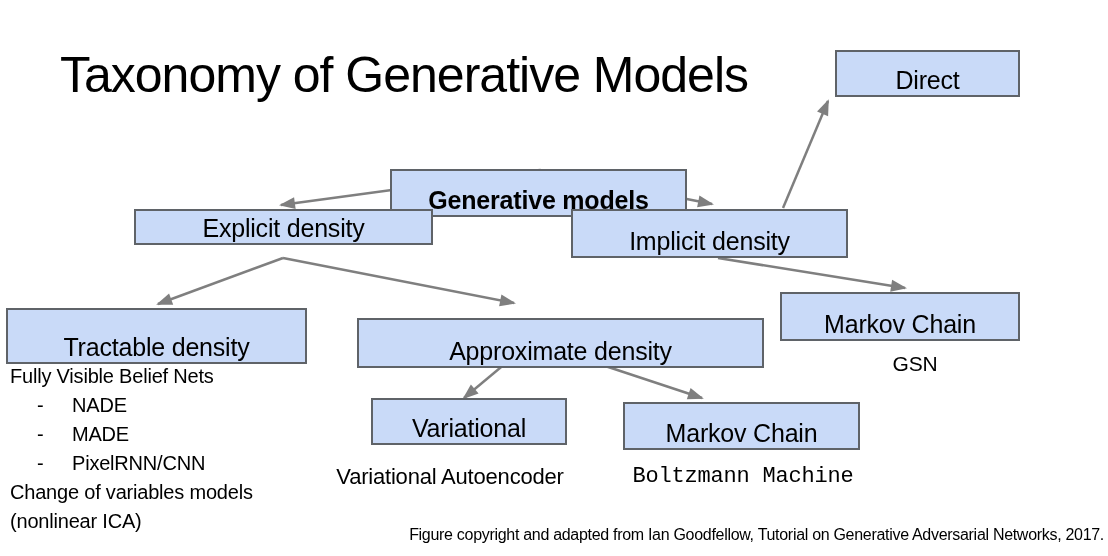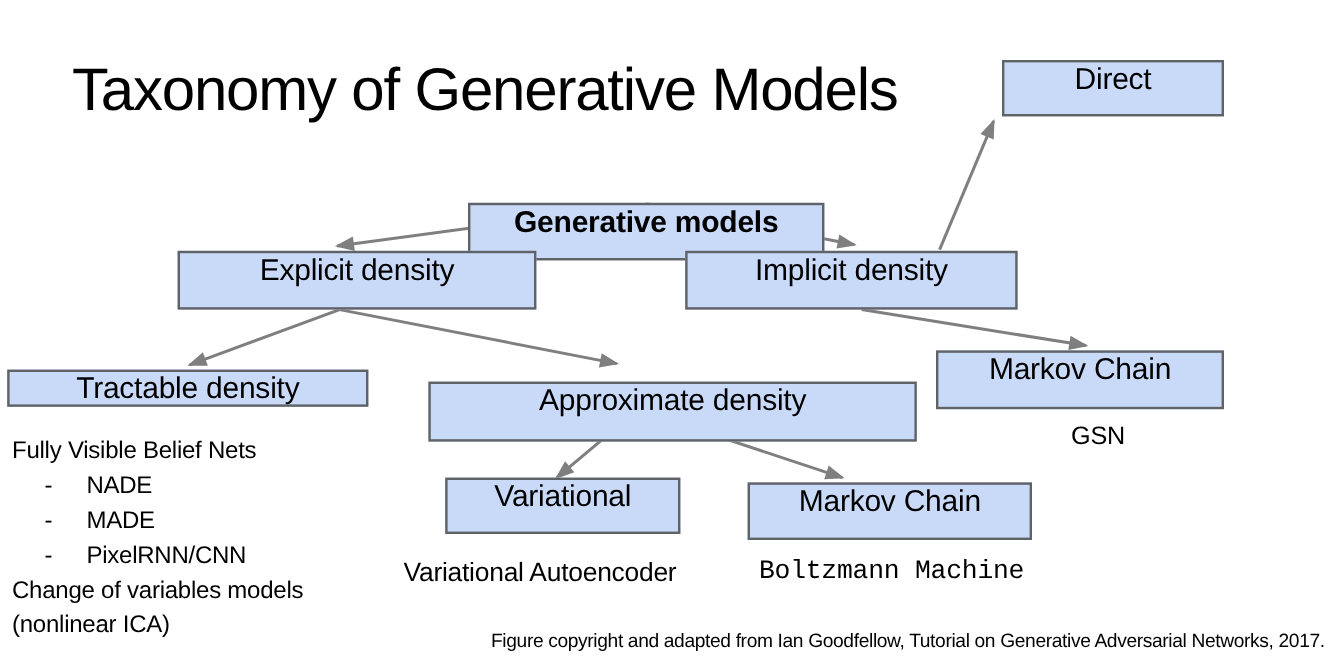--- a/index.html
+++ b/index.html
@@ -26,21 +26,21 @@
     width:1108px;height:556px;
     color:var(--arrow,#7f7f7f);
     pointer-events:none;
   }
   .edges line{stroke:currentColor;stroke-width:2.5px;}
   .node{
     position:absolute;
     box-sizing:border-box;
     background:var(--box-fill,#c9daf8);
     border:2px solid var(--box-border,#5f6368);
-    display:flex;align-items:flex-start;justify-content:center;
+    display:flex;align-items:flex-end;justify-content:center;
     font-size:25px;
     letter-spacing:-0.2px;
     white-space:nowrap;
   }
   .node.bold{font-weight:700;margin-top:47px;}
   .sublabel{
     position:absolute;
     font-size:21px;
     text-align:center;
     letter-spacing:-0.2px;
@@ -90,29 +90,29 @@
   </svg>
 
   <div class="node bold" style="left:390px;top:122px;width:297px;height:48px;">
     <span>Generative models</span>
   </div>
 
   <div class="node" style="left:835px;top:50px;width:185px;height:47px;">
     <span>Direct</span>
   </div>
 
-  <div class="node" style="left:148px;top:209px;width:299px;height:49px;">
+  <div class="node" style="left:134px;top:209px;width:299px;height:36px;">
     <span>Explicit density</span>
   </div>
 
   <div class="node" style="left:571px;top:209px;width:277px;height:49px;">
     <span>Implicit density</span>
   </div>
 
-  <div class="node" style="left:6px;top:308px;width:301px;height:31px;">
+  <div class="node" style="left:6px;top:308px;width:301px;height:56px;">
     <span>Tractable density</span>
   </div>
 
   <div class="node" style="left:357px;top:318px;width:407px;height:50px;">
     <span>Approximate density</span>
   </div>
 
   <div class="node" style="left:780px;top:292px;width:240px;height:49px;">
     <span>Markov Chain</span>
   </div>

